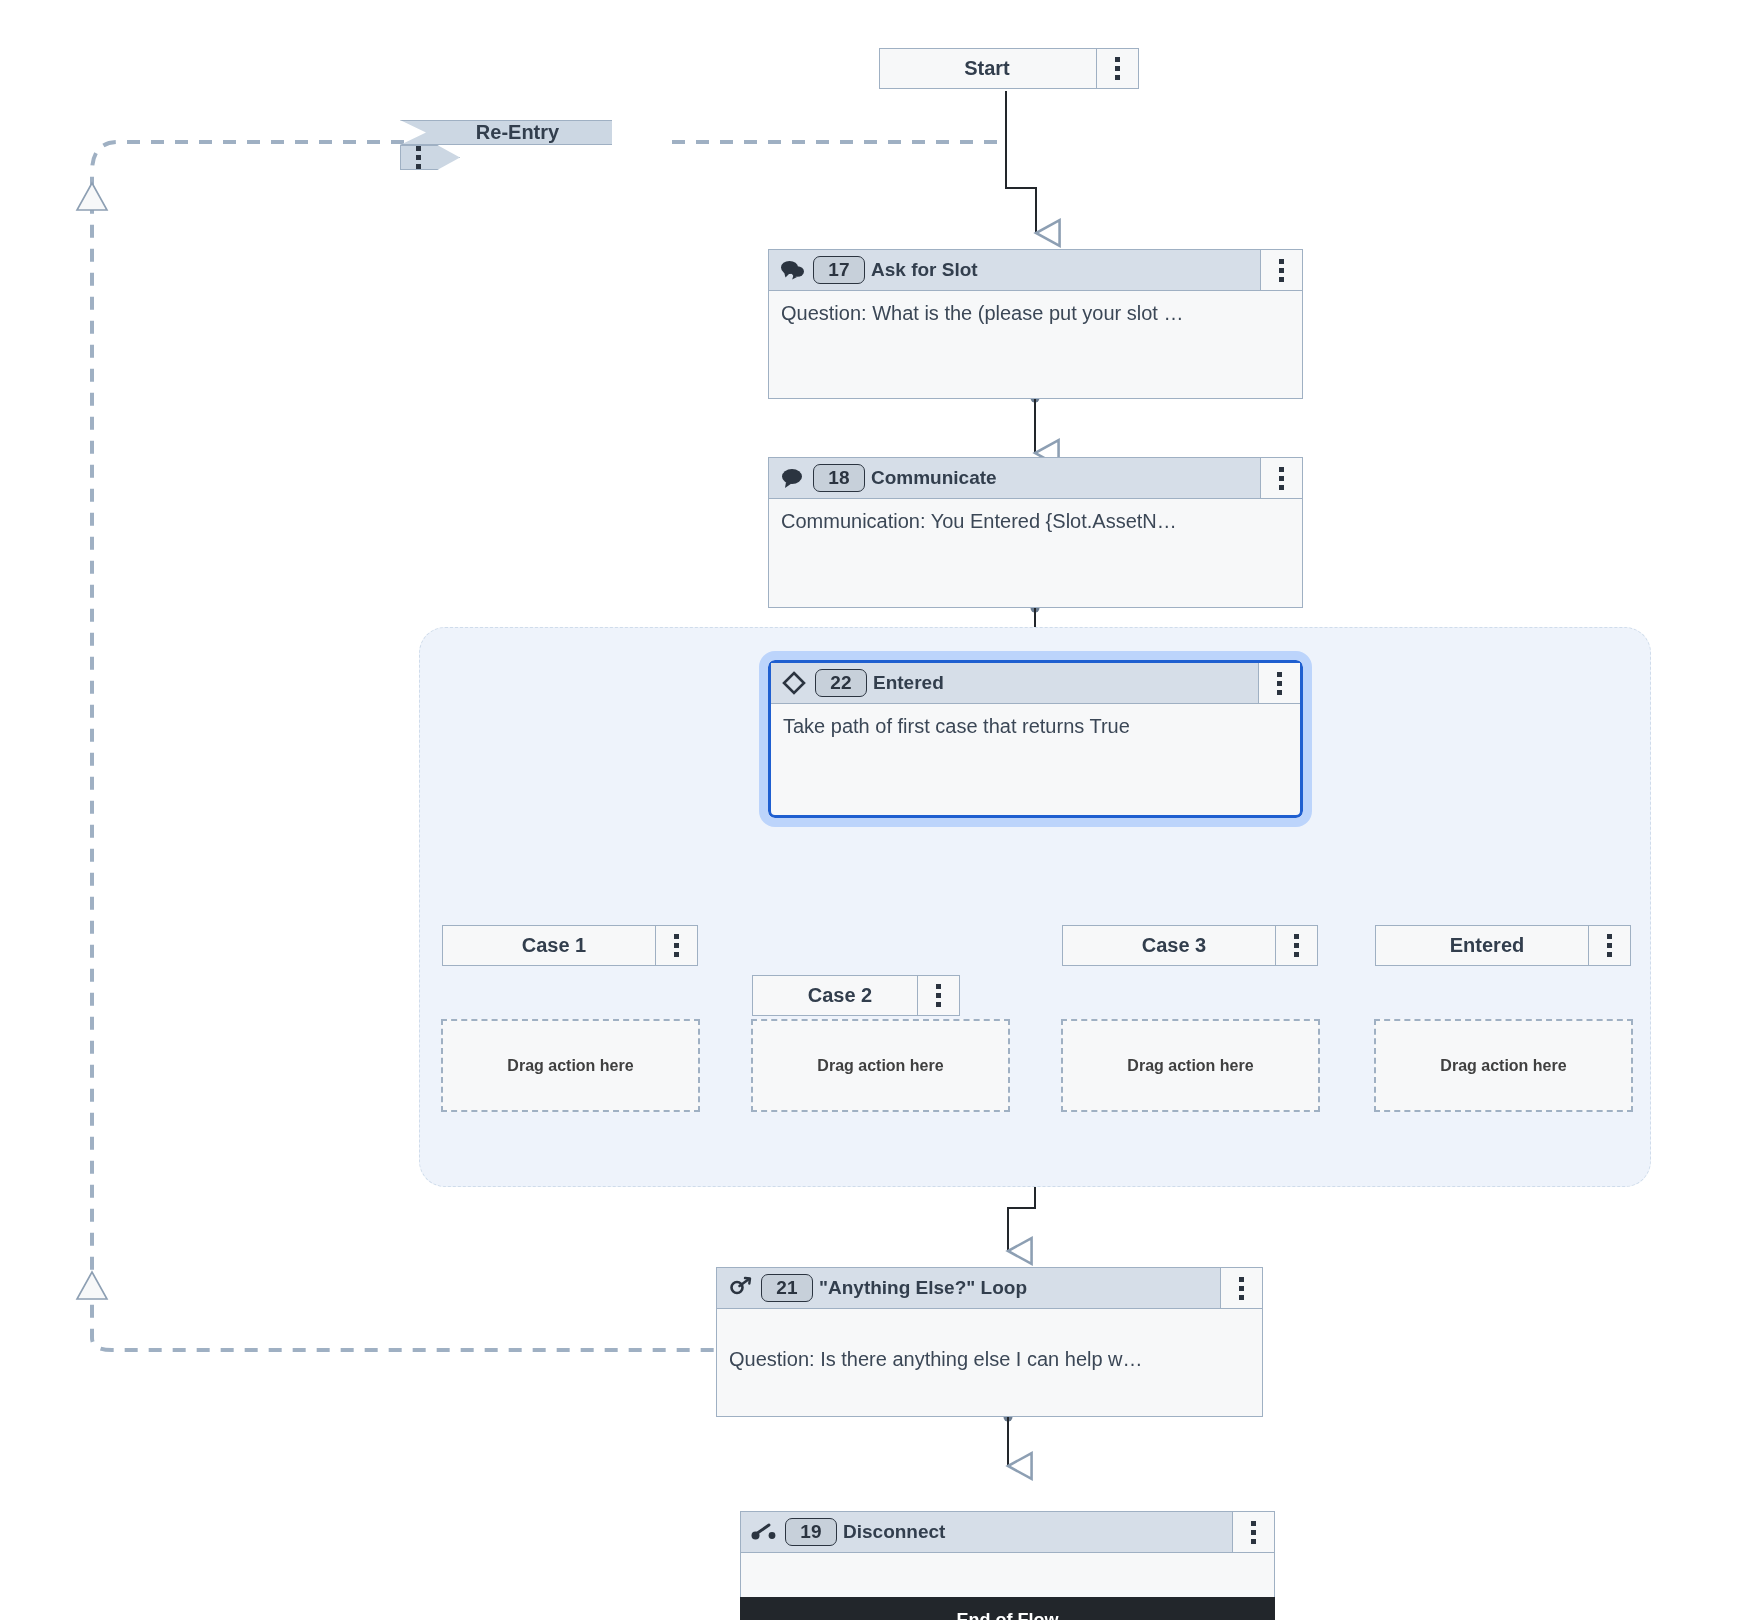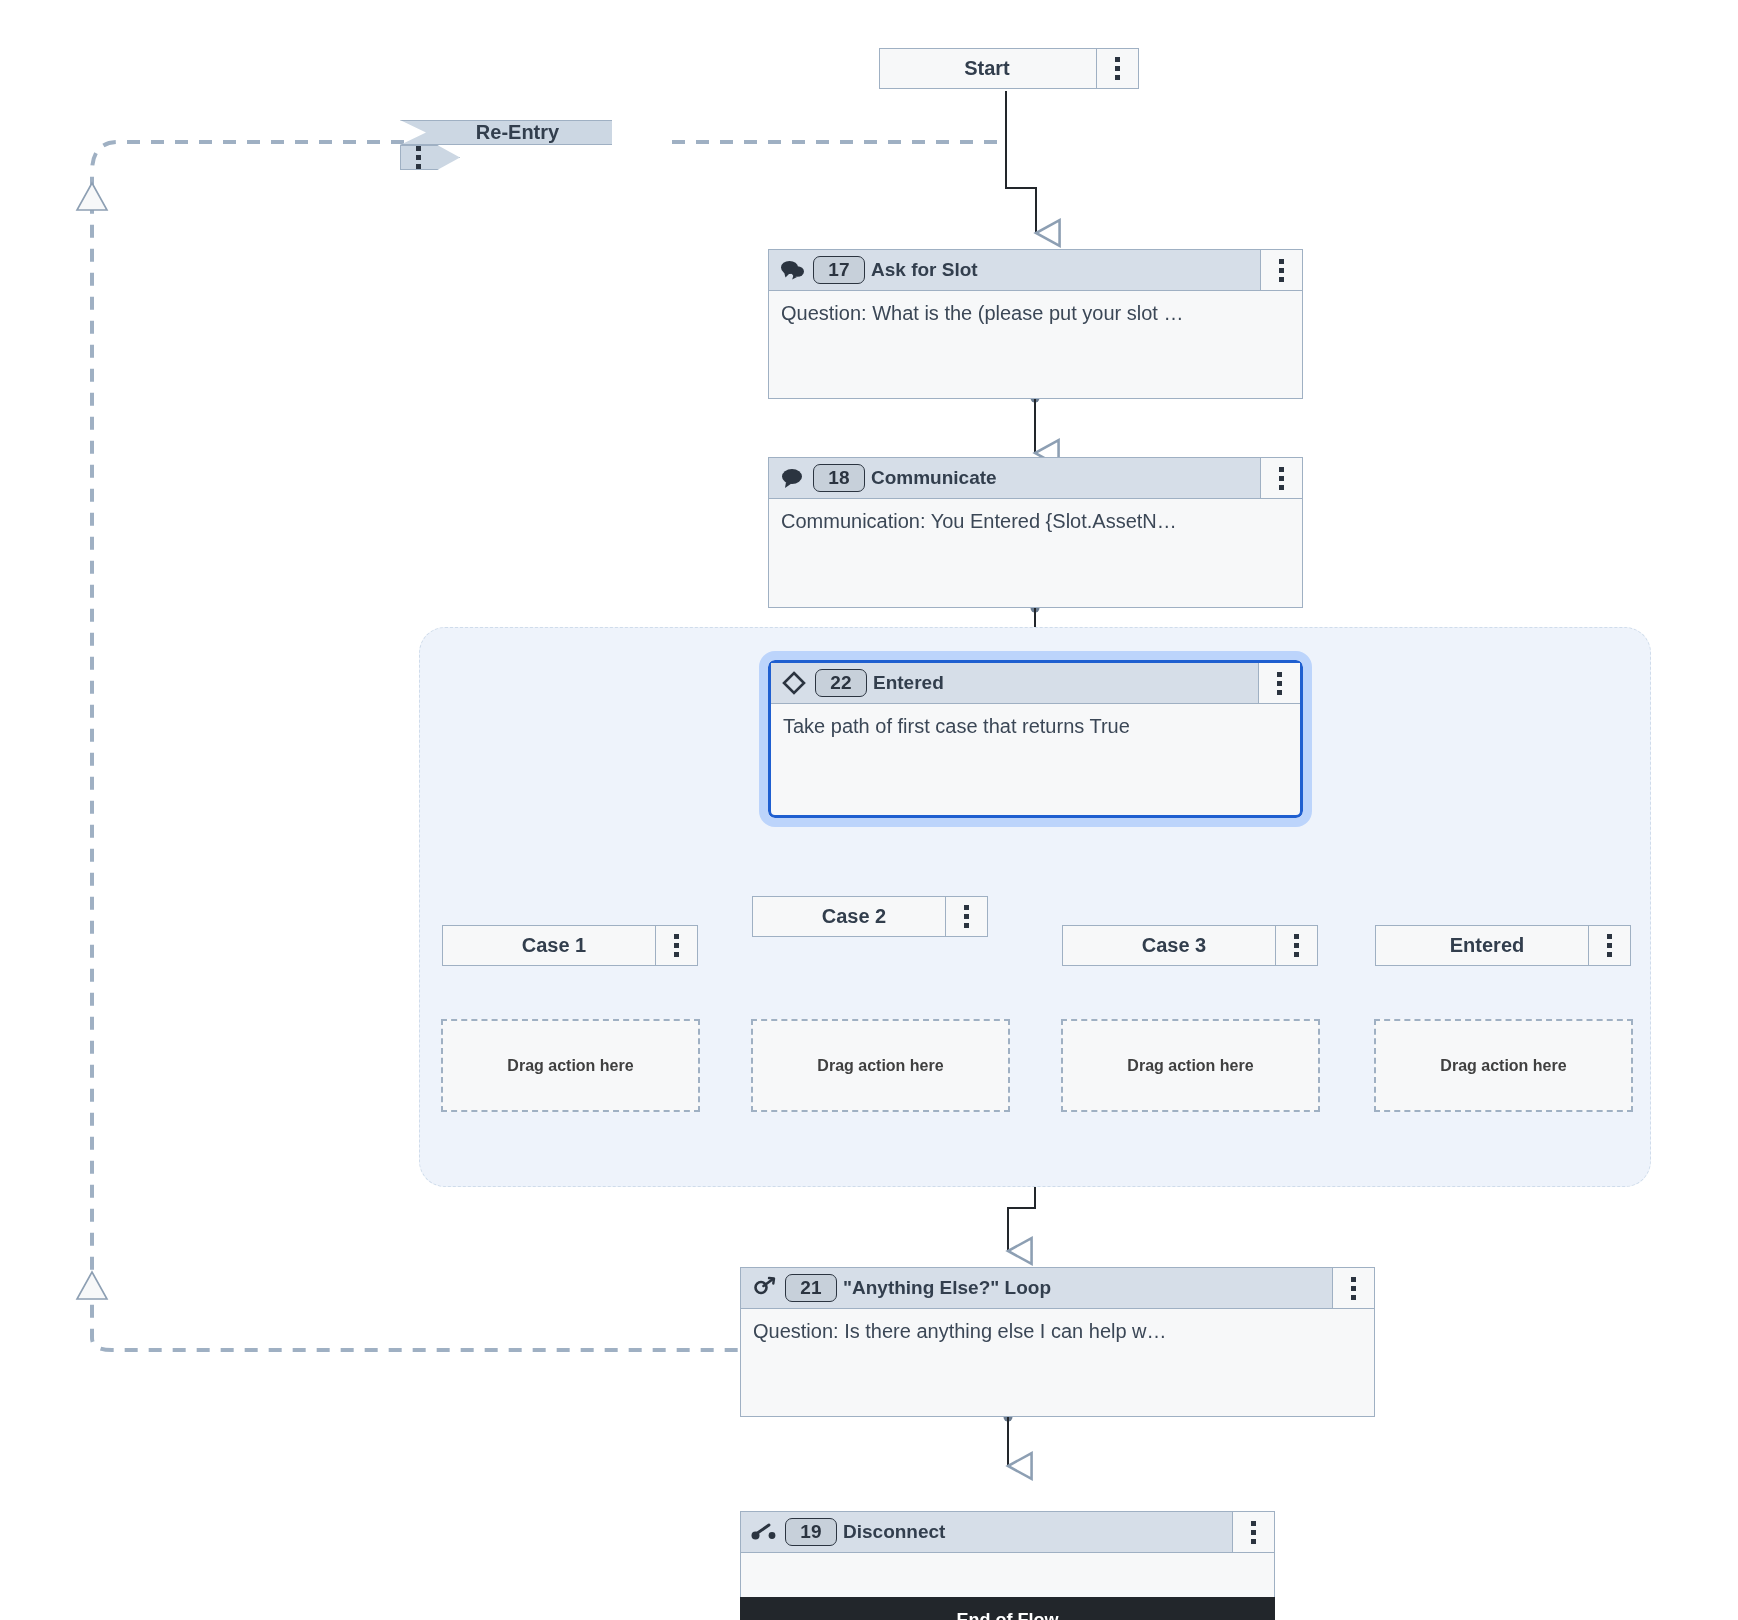--- a/index.html
+++ b/index.html
@@ -365,21 +365,21 @@
   </div>
 
   <div class="pill" style="left:442px;top:925px;width:256px;">
     <span class="pill-label">Case 1</span>
     <span class="kebab">
         <i></i>
         <i></i>
         <i></i>
       </span>
   </div>
-  <div class="pill" style="left:752px;top:896px;width:236px;">
+  <div class="pill" style="left:752px;top:975px;width:208px;">
     <span class="pill-label">Case 2</span>
     <span class="kebab">
         <i></i>
         <i></i>
         <i></i>
       </span>
   </div>
   <div class="pill" style="left:1062px;top:925px;width:256px;">
     <span class="pill-label">Case 3</span>
     <span class="kebab">
@@ -403,21 +403,21 @@
   <div class="dropzone" style="left:751px;top:1019px;width:259px;height:93px;">
     <span>Drag action here</span>
   </div>
   <div class="dropzone" style="left:1061px;top:1019px;width:259px;height:93px;">
     <span>Drag action here</span>
   </div>
   <div class="dropzone" style="left:1374px;top:1019px;width:259px;height:93px;">
     <span>Drag action here</span>
   </div>
 
-  <div class="node" id="node-21" style="left:740px;top:1267px;width:635px;height:150px;">
+  <div class="node" id="node-21" style="left:716px;top:1267px;width:547px;height:150px;gap:28px;">
     <div class="node-head">
       <span class="ico">
         <svg width="26" height="24" viewBox="0 0 26 24">
           <path d="M10 6 A5.5 5.5 0 1 0 10 17 A5.5 5.5 0 1 0 10 6" fill="none" stroke="#2b3440" stroke-width="2.6"></path>
           <path d="M12.5 10 L22 3" fill="none" stroke="#2b3440" stroke-width="2.6" stroke-linecap="round"></path>
           <path d="M18 2 L23 2.5 L22.3 7.5" fill="none" stroke="#2b3440" stroke-width="2.4" stroke-linecap="round" stroke-linejoin="round"></path>
         </svg>
       </span>
       <span class="node-id">21</span>
       <span class="node-title">"Anything Else?" Loop</span>

